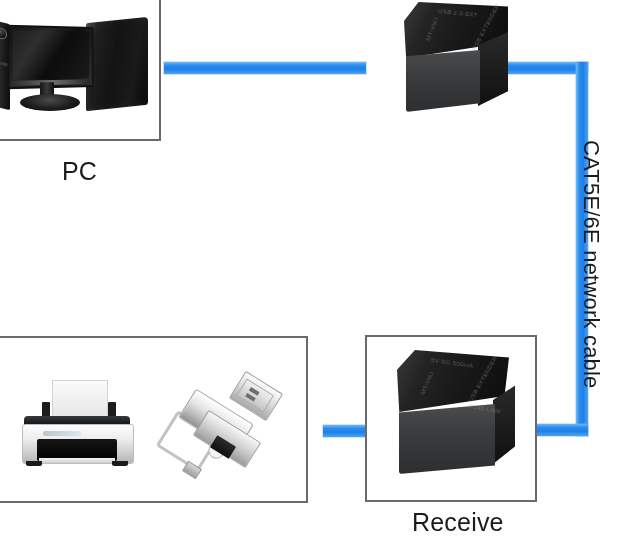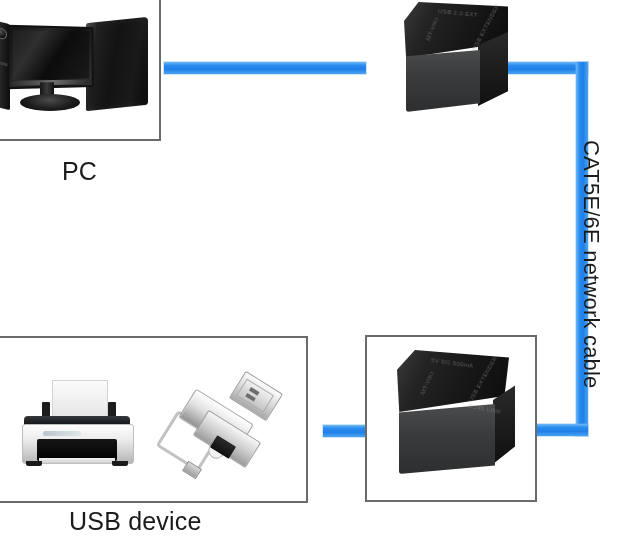--- a/index.html
+++ b/index.html
@@ -337,34 +337,34 @@
       <div class="usb-conn">
         <div class="usb-conn-in">
           <div class="usb-pin1"></div>
           <div class="usb-pin2"></div>
         </div>
       </div>
       <div class="usb-cap"></div>
       <div class="usb-tip"></div>
     </div>
   </div>
-  <div class="caption" id="usb-caption">USB device</div>
 
   <div class="panel" id="receive-panel"></div>
   <div class="ext" id="receive-box">
     <div class="ext-top"></div>
     <div class="ext-side"></div>
     <div class="ext-front">
       <div class="rj45" id="receive-rj45">
         <div class="notch"></div>
         <div class="tab"></div>
       </div>
       <div class="dcjack" id="receive-dc">
         <div class="pin"></div>
       </div>
     </div>
     <div class="ext-label" style="left:46px;top:10px;transform:rotate(8deg);">5V DC 500mA</div>
     <div class="ext-label" style="left:30px;top:30px;transform:rotate(-66deg);">MT-VIKI</div>
     <div class="ext-label" style="left:72px;top:26px;transform:rotate(-60deg);">USB EXTENDER</div>
     <div class="ext-label" style="left:84px;top:56px;transform:rotate(10deg);">RJ45 LINK</div>
   </div>
+  <div class="caption" id="receive-caption">Receive</div>
 
 </div>
 
 </body></html>

